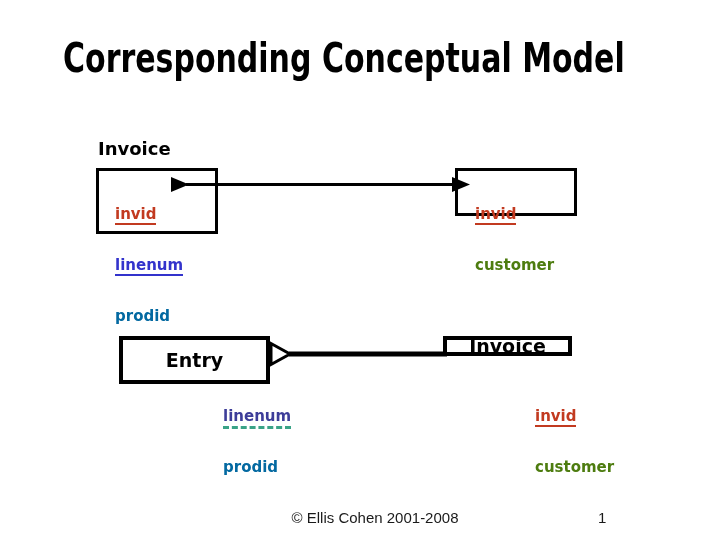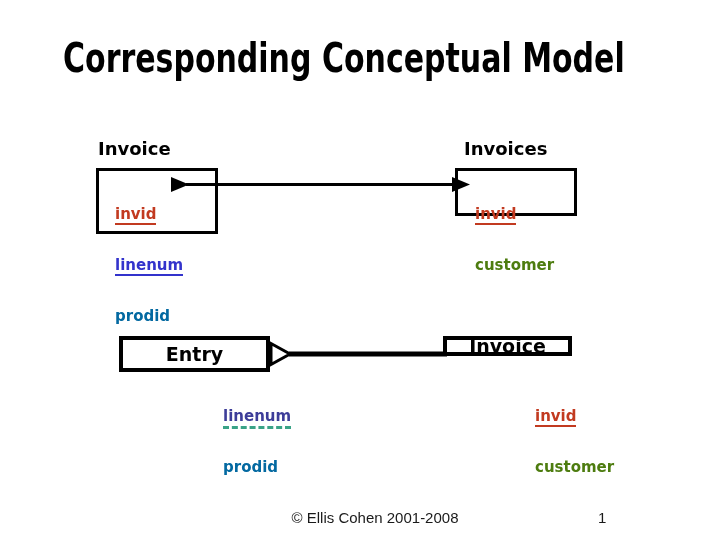--- a/index.html
+++ b/index.html
@@ -42,21 +42,21 @@
   .violet   { color: #3d3d99; }
 
   .u-solid  { display: inline-block; border-bottom: 2px solid currentColor; line-height: 17px; }
   .u-dashed { display: inline-block; border-bottom: 3px dashed #3aa387; line-height: 17px; padding-bottom: 1px; }
 
   .concept-box {
     position: absolute; border: 4px solid #000; background: #fff;
     box-sizing: border-box; display: flex; align-items: center; justify-content: center;
     font-size: 19px; font-weight: bold; color: #000;
   }
-  .box-entry   { left: 119px; top: 336px; width: 151px; height: 36px; }
+  .box-entry   { left: 119px; top: 336px; width: 151px; height: 48px; }
   .box-invoice { left: 443px; top: 336px; width: 129px; height: 20px; }
 
   .attrs-float { position: absolute; font-size: 15px; font-weight: bold; white-space: nowrap; }
   .attrs-entry-dup   { left: 223px; top: 377px; }
   .attrs-invoice-dup { left: 535px; top: 377px; }
 
   .connector-layer {
     position: absolute; left: 0; top: 0; width: 720px; height: 540px;
     pointer-events: none;
   }
@@ -73,21 +73,20 @@
   }
 </style>
 </head>
 <body>
 
 <div class="slide">
 
   <div class="title">Corresponding Conceptual Model</div>
 
   <div class="section-label lbl-entries">Invoice</div>
-  <div class="section-label lbl-invoices">Invoices</div>
 
   <div class="rel-box box-entries">
     <div class="attr-row">
       <span class="pk-red u-solid">invid</span>
     </div>
     <div class="attr-row">
       <span class="fk-blue u-solid">linenum</span>
     </div>
     <div class="attr-row">
       <span class="plain-bk">prodid</span>

